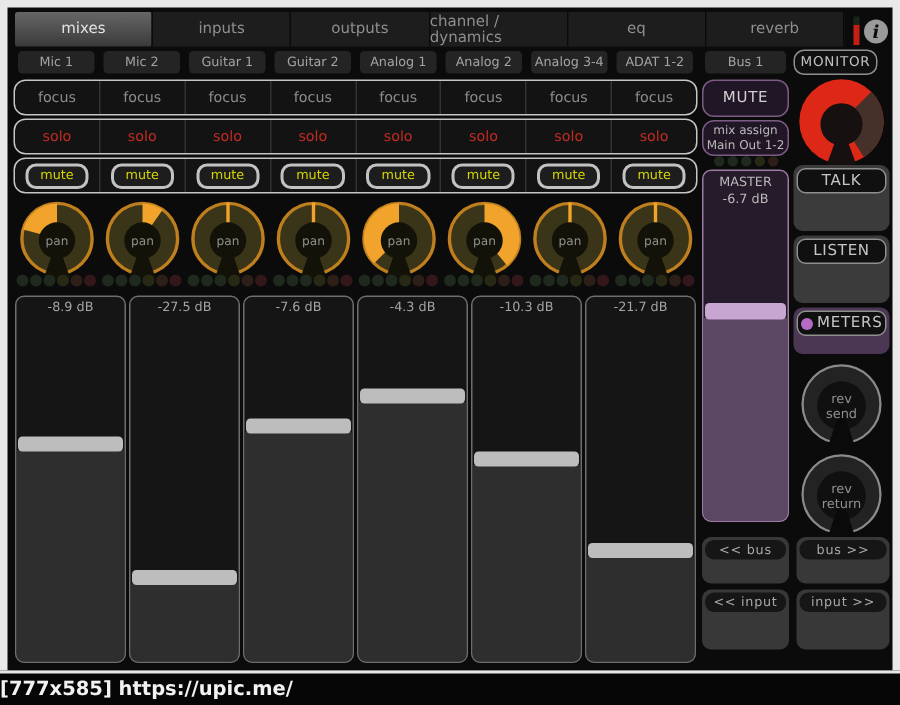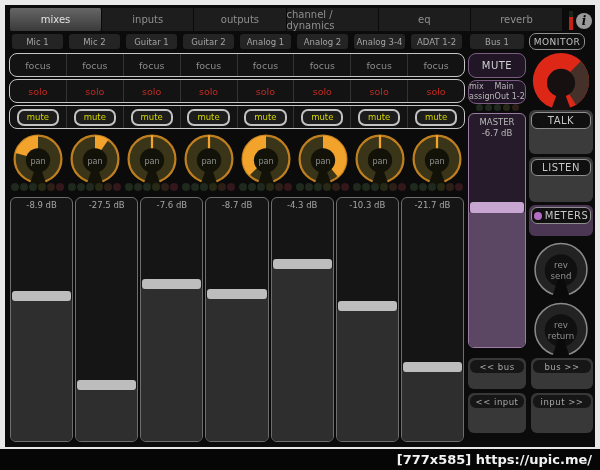--- a/index.html
+++ b/index.html
@@ -44,41 +44,41 @@
   
   .faders-row { position:absolute; left:4px; top:192px; width:456px; height:245px; display:flex; }
   .faders-row .cell { flex:1; padding:0 1px; }
   .fader { position:relative; height:245px; background:#151515; border:1px solid #6e6e6e; border-radius:6px; overflow:hidden; }
   .fader-db { position:absolute; top:2px; left:0; right:0; text-align:center; font-size:8.5px; color:#a5a5a5; z-index:3; }
   .fader-fill { position:absolute; left:0; right:0; bottom:0; background:#2e2e2e; z-index:1; }
   .fader-handle { position:absolute; left:1px; right:1px; height:10px; background:#bdbdbd; border-radius:3px; z-index:2; }
 
   
   .bus-mute { position:absolute; left:463px; top:48px; width:58px; height:25px; background:#201626; border:1.5px solid #7d5c84; border-radius:8px; color:#cfcfcf; font-size:10px; display:flex; align-items:center; justify-content:center; letter-spacing:0.5px; }
-  .bus-assign { position:absolute; left:463px; top:75px; width:58px; height:24px; background:#201626; border:1.5px solid #7d5c84; border-radius:8px; color:#b9b9b9; font-size:8px; line-height:10px; display:flex; flex-direction:row; align-items:center; justify-content:center; }
+  .bus-assign { position:absolute; left:463px; top:75px; width:58px; height:24px; background:#201626; border:1.5px solid #7d5c84; border-radius:8px; color:#b9b9b9; font-size:8px; line-height:10px; display:flex; flex-direction:column; align-items:center; justify-content:center; }
   .master-fader { position:absolute; left:463px; top:108px; width:58px; height:235px; background:#261b2b; border:1.5px solid #9b7aa3; border-radius:6px; overflow:hidden; }
   .master-fader .fader-db { color:#b9b9b9; top:3px; }
   .master-fader .m2 { top:14px; }
   .master-fill { position:absolute; left:0; right:0; bottom:0; background:#5b4763; z-index:1; }
   .master-handle { position:absolute; left:1px; right:1px; height:11px; background:#c7a6d1; border-radius:3px; z-index:2; }
 
   
   .mon-knob { position:absolute; left:526px; top:46px; width:60px; height:60px; }
   .grp { position:absolute; left:524px; width:64px; background:#3b3b3b; border-radius:6px; }
   .grp-label { margin:2px; height:17px; background:#101010; border:1.5px solid #8f8f8f; border-radius:6px; color:#c6c6c6; font-size:10px; display:flex; align-items:center; justify-content:center; gap:3px; letter-spacing:0.5px; }
   .grp-meters { background:#4b3653; }
   .meters-dot { width:8px; height:8px; border-radius:50%; background:#b56cc4; }
   .grp-label.small { font-size:8.5px; border:none; background:#161616; height:13px; color:#a8a8a8; }
   .rev-knob { position:absolute; left:527px; width:58px; height:57px; }
 
   
   .nav-grp { position:absolute; width:58px; background:#383838; border-radius:6px; }
 
   
-  .bottom-strip { position:absolute; left:0; top:447px; width:600px; height:23px; background:#060606; border-top:2px solid #e6e6e6; display:flex; align-items:center; justify-content:flex-end; padding-right:8px; }
+  .bottom-strip { position:absolute; left:0; top:447px; width:600px; height:23px; background:#060606; border-top:2px solid #e6e6e6; display:flex; align-items:center; padding-right:8px; }
   .watermark { color:#f2f2f2; font-size:13px; font-weight:bold; }
 </style>
 </head>
 <body>
 
 <div id="app">
   <div class="tabbar">
       <div class="tab selected">mixes</div>
       <div class="tab">inputs</div>
       <div class="tab">outputs</div>
@@ -350,27 +350,20 @@
           <div class="fader-db">-27.5 dB</div>
           <div class="fader-fill" style="top: calc(75.1% + 9px);"></div>
           <div class="fader-handle" style="top: 75.1%;"></div>
         </div>
       </div>
       <div class="cell">
         <div class="fader">
           <div class="fader-db">-7.6 dB</div>
           <div class="fader-fill" style="top: calc(33.5% + 9px);"></div>
           <div class="fader-handle" style="top: 33.5%;"></div>
-        </div>
-      </div>
-      <div class="cell">
-        <div class="fader">
-          <div class="fader-db">-8.7 dB</div>
-          <div class="fader-fill" style="top: calc(37.6% + 9px);"></div>
-          <div class="fader-handle" style="top: 37.6%;"></div>
         </div>
       </div>
       <div class="cell">
         <div class="fader">
           <div class="fader-db">-4.3 dB</div>
           <div class="fader-fill" style="top: calc(25.3% + 9px);"></div>
           <div class="fader-handle" style="top: 25.3%;"></div>
         </div>
       </div>
       <div class="cell">

